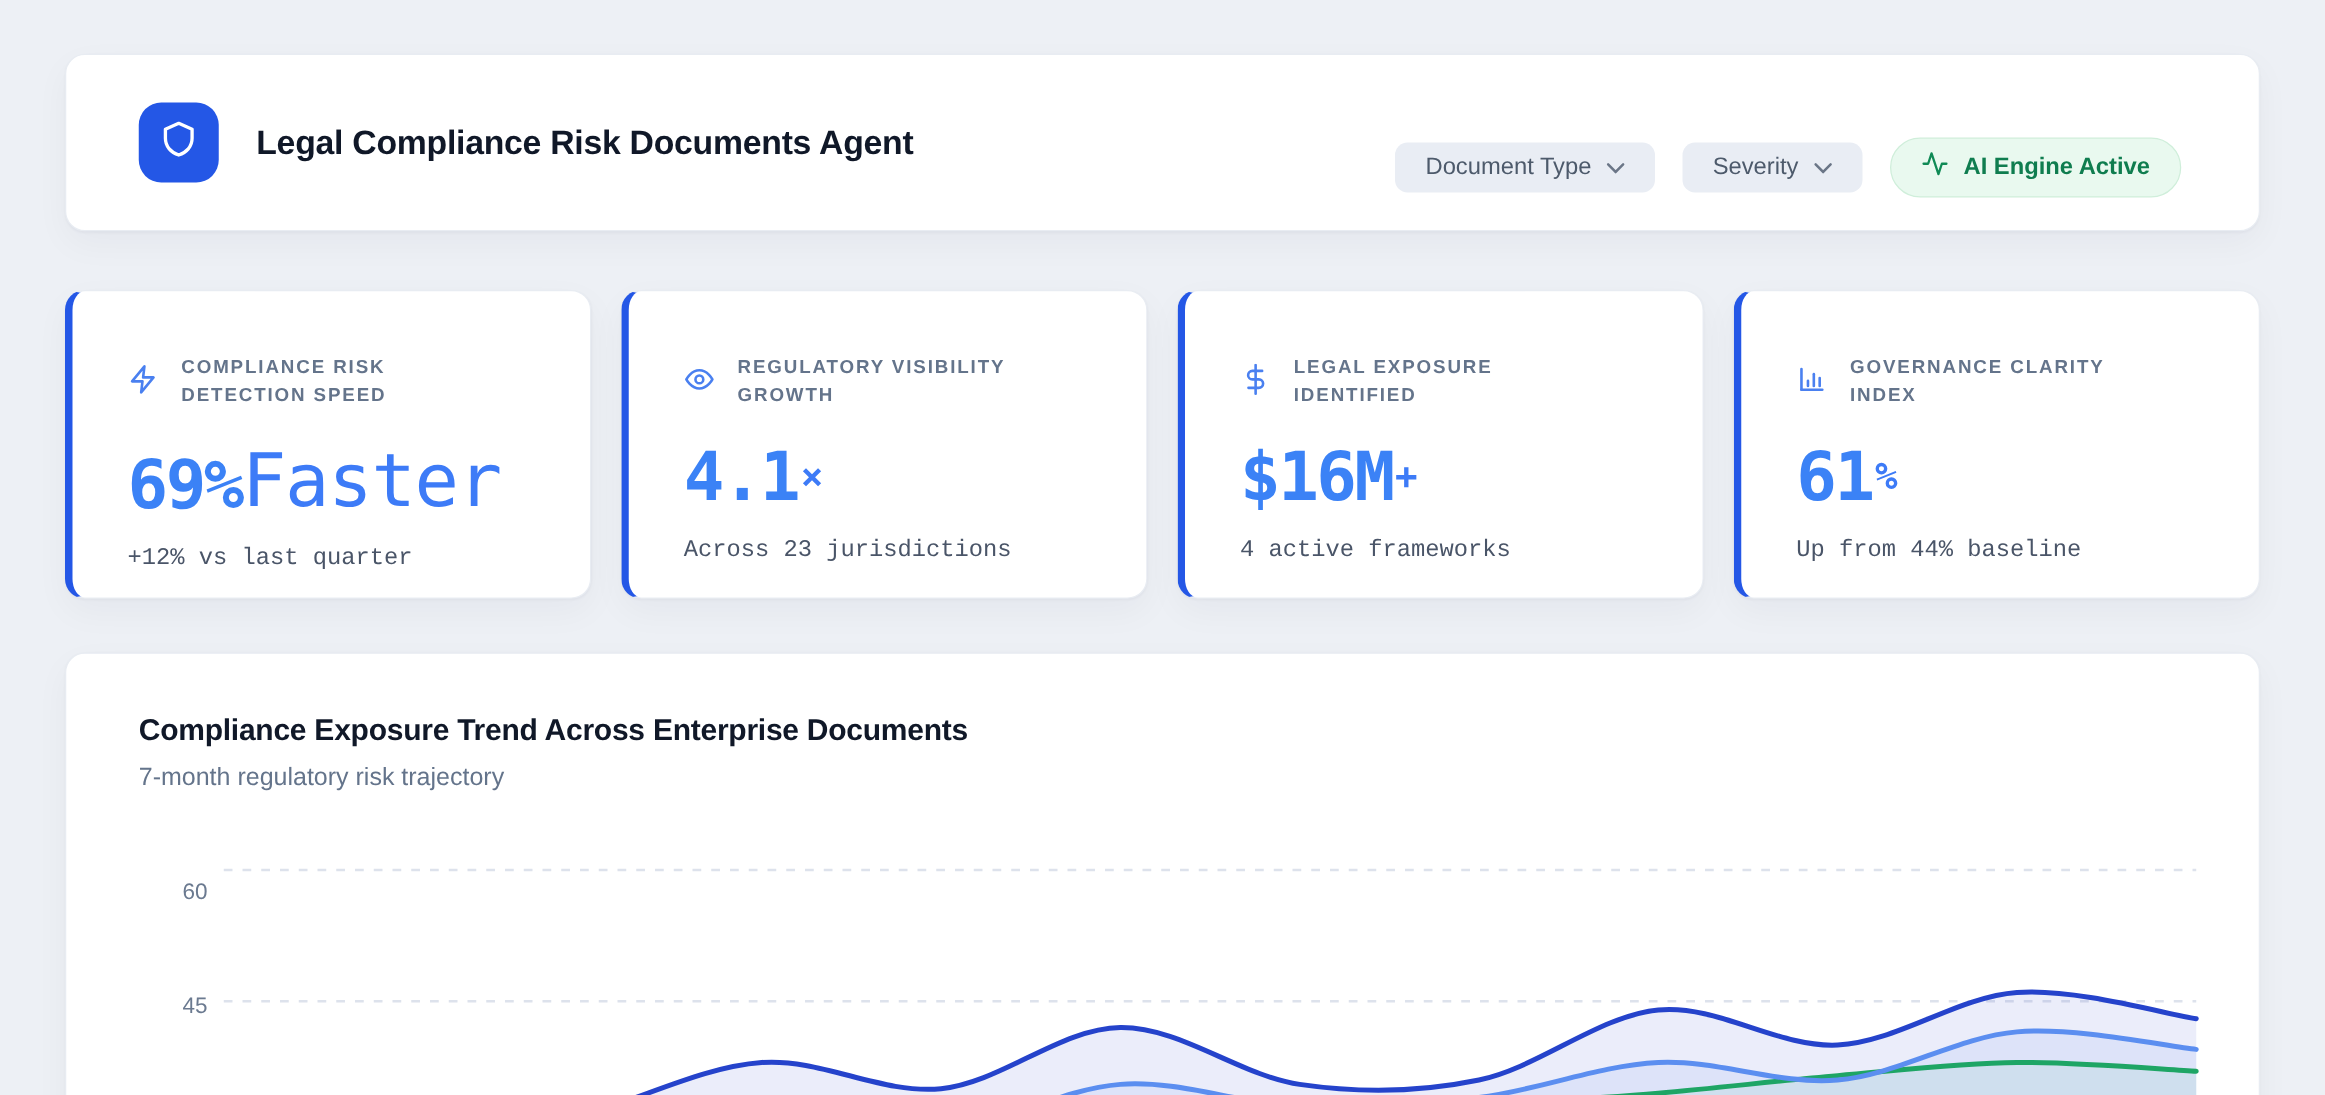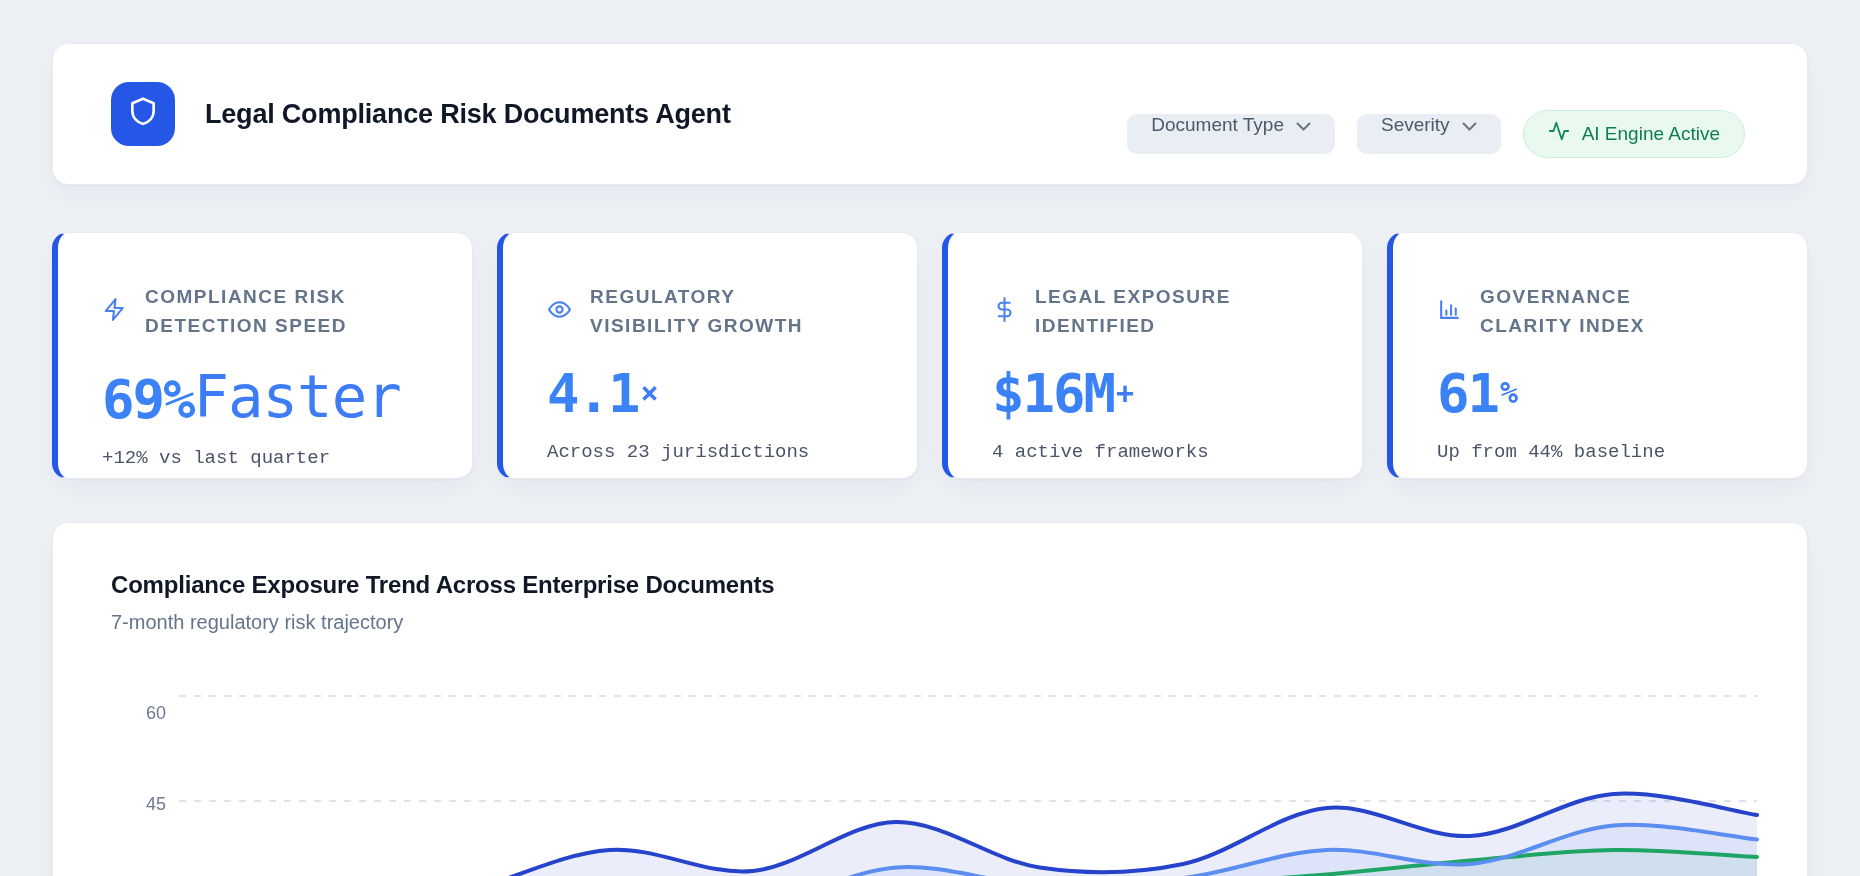--- a/index.html
+++ b/index.html
@@ -29,46 +29,46 @@
     background:#2457e6;
     display:flex; align-items:center; justify-content:center;
     flex:0 0 auto;
   }
   .app-title { font-size:27px; font-weight:700; color:#101828; letter-spacing:-0.2px; }
   .app-subtitle { font-size:20px; color:#64748b; margin-top:7px; }
   .header-right { display:flex; align-items:center; gap:22px; }
   .filter-btn {
     height:40px; border:none; cursor:pointer;
     background:#e9edf4; border-radius:10px;
-    display:flex; gap:12px;
+    display:flex; align-items:center; gap:12px;
     padding:0 24px;
     font-family:"Liberation Sans", sans-serif;
     font-size:19px; color:#4d5a6b;margin-top:39px;
   }
   .status-badge {
     height:48px; border-radius:24px;
     background:#e9f9ef; border:1px solid #cfeeda;
     display:flex; align-items:center; gap:12px;
     padding:0 24px;
-    font-size:19px; font-weight:400; color:#0f7d4f;margin-top:39px;
+    font-size:19px; font-weight:700; color:#0f7d4f;margin-top:39px;
   }
 
   
   .stats-row {
     margin-top:47px;
     display:grid; grid-template-columns:repeat(4,1fr); gap:24px;
   }
   .stat-card {
     height:247px;
     border-left:6px solid #2457e6;
     padding:50px 30px 0 44px;
   }
   .stat-head { display:flex; align-items:center; gap:18px; }
   .stat-label {
-    font-size:19px; font-weight:600; color:#64748b;
+    font-size:15px; font-weight:600; color:#64748b;
     letter-spacing:1.5px; line-height:1.5; text-transform:uppercase;
     max-width:242px;
   }
   .stat-value-row { margin-top:22px; white-space:nowrap; }
   .stat-value {
     font-family:"DejaVu Sans Mono", monospace;
     font-size:54px; font-weight:700; color:#3b82f6; letter-spacing:-2px;
   }
   .stat-suffix {
     font-family:"DejaVu Sans Mono", monospace;

